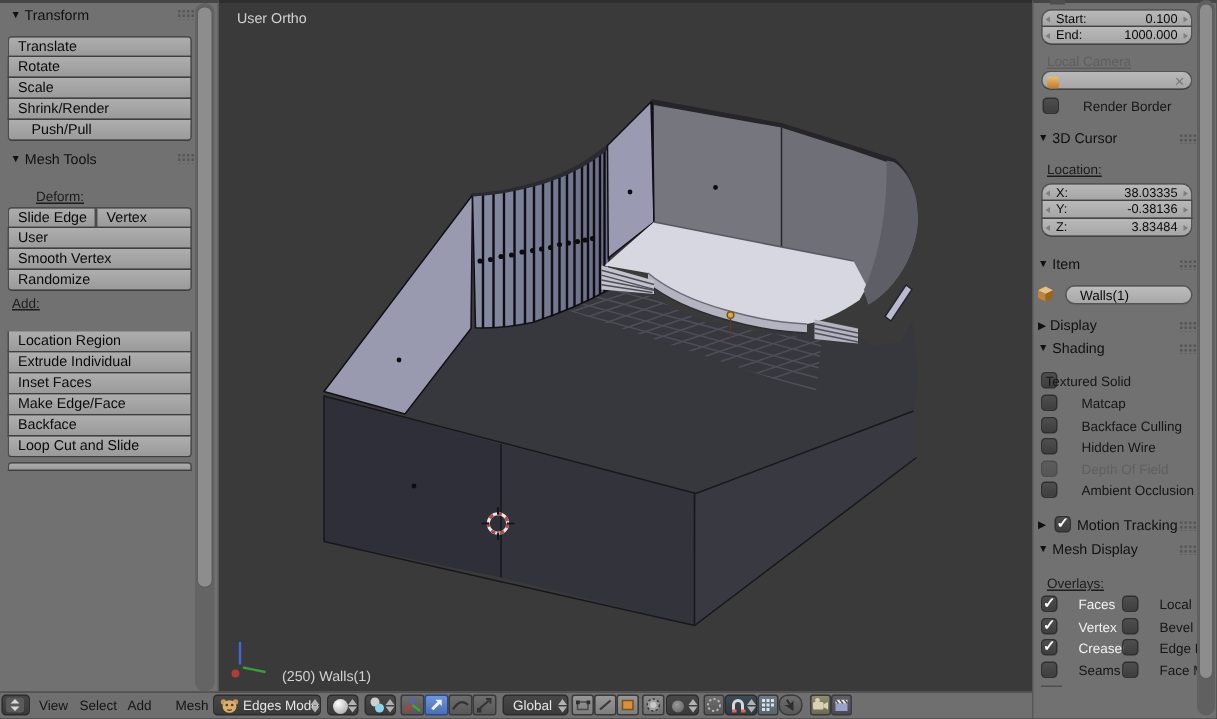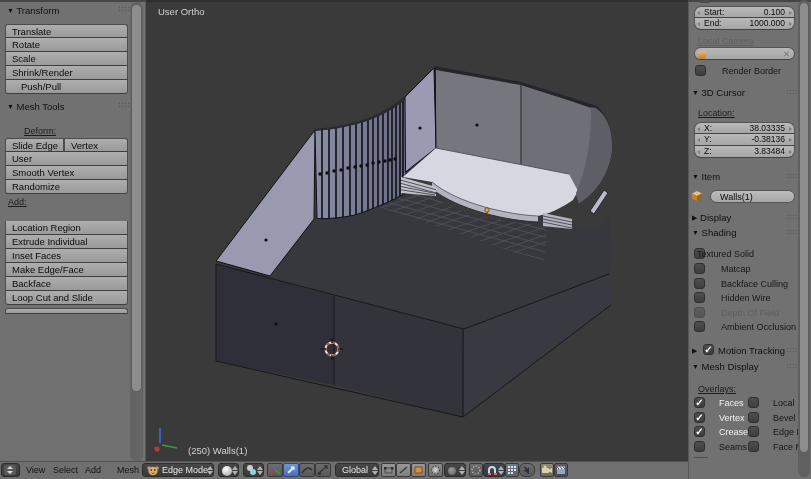--- a/index.html
+++ b/index.html
@@ -360,21 +360,21 @@
 
 <div class="hdrop" style="left:142px; width:72px;">
   <svg width="14" height="13" style="position:absolute;left:3px;top:0;">
     <circle cx="3" cy="4" r="1.8" fill="#c89858"></circle>
         <circle cx="11" cy="4" r="1.8" fill="#c89858"></circle>
     <ellipse cx="7" cy="7" rx="4.6" ry="4.2" fill="#dcae6e"></ellipse>
     <circle cx="5.2" cy="6" r="0.9" fill="#5a4010"></circle>
         <circle cx="8.8" cy="6" r="0.9" fill="#5a4010"></circle>
     <path d="M5.5,9 Q7,10.2 8.5,9" stroke="#5a4010" stroke-width="0.8" fill="none"></path>
   </svg>
-  <span style="position:absolute;left:19px;">Edge Mode</span>
+  <span style="position:absolute;left:19px;">Edges Mode</span>
   <span class="updown"></span>
 </div>
 
 <div class="hdrop" style="left:218px; width:21px;">
   <span style="position:absolute;left:3px;top:2px;width:10px;height:10px;background:radial-gradient(circle at 35% 30%,#ffffff,#9a9a9a);border-radius:50%;"></span>
   <span class="updown"></span>
 </div>
 
 <div class="hdrop" style="left:243px; width:21px;">
   <svg width="13" height="12" style="position:absolute;left:1px;top:0;">

